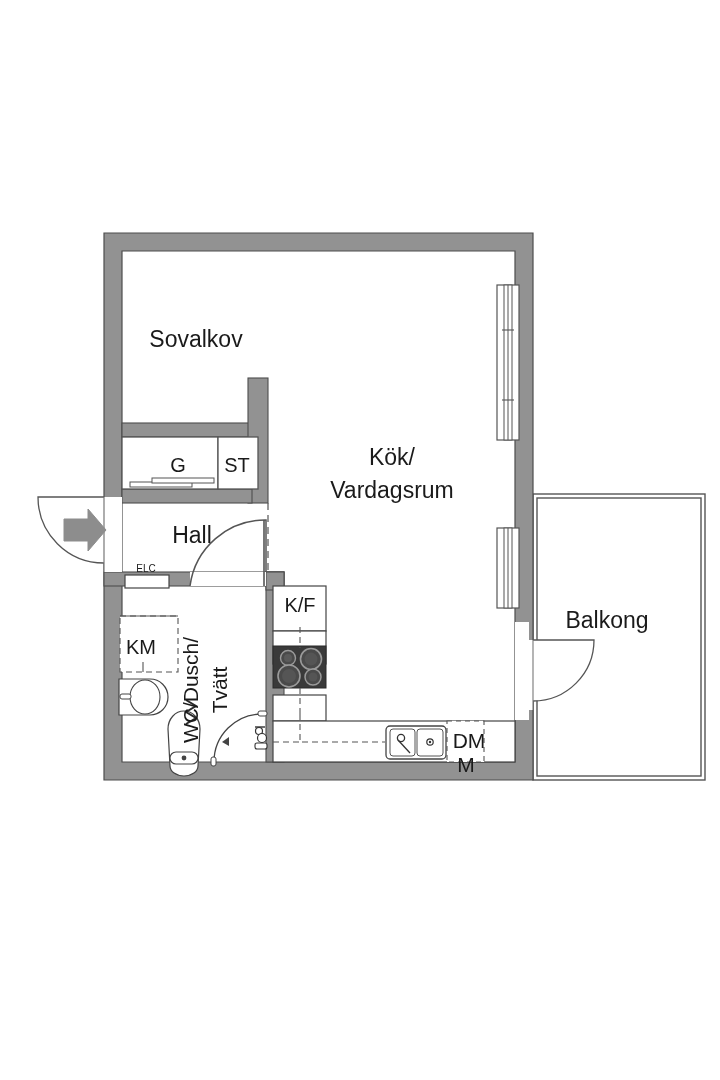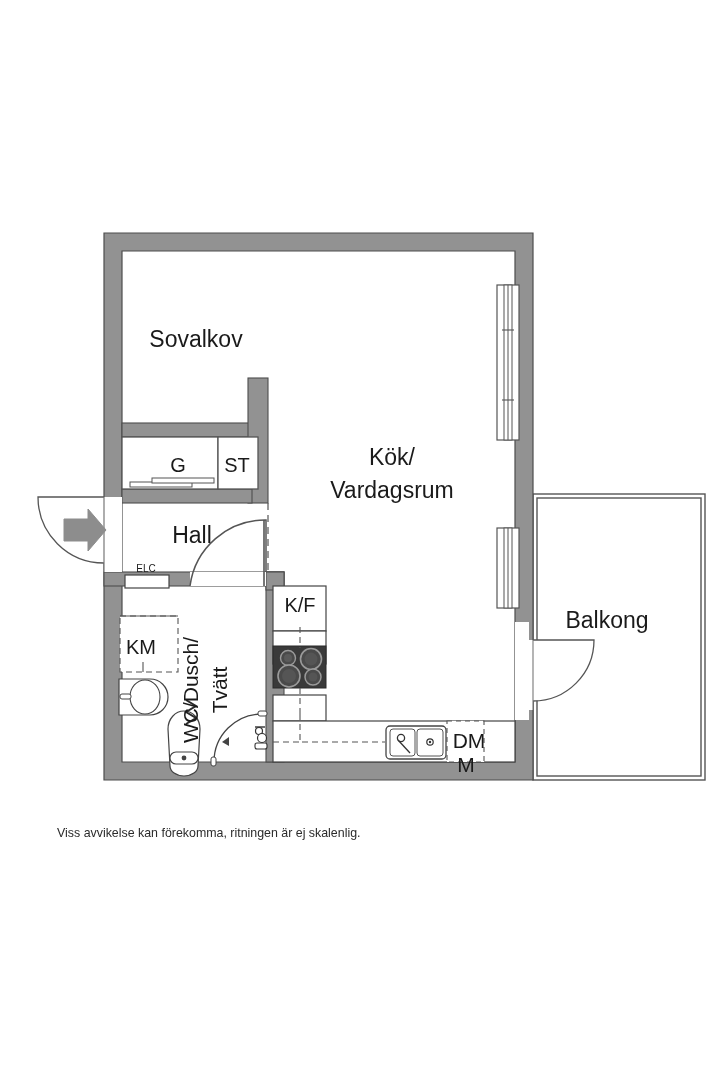--- a/index.html
+++ b/index.html
@@ -221,14 +221,13 @@
     </g>
 
     <text class="room-label label-lg" x="196" y="347">Sovalkov</text>
     <text class="room-label label-lg" x="392" y="465">Kök/</text>
     <text class="room-label label-lg" x="392" y="498">Vardagsrum</text>
     <text class="room-label label-lg" x="192" y="543">Hall</text>
     <text class="room-label label-lg" x="607" y="628">Balkong</text>
 
   </svg>
 
-  <div class="caption">Viss avvikelse kan förekomma, ritningen är ej skalenlig.</div>
 </div>
 
 </body></html>

